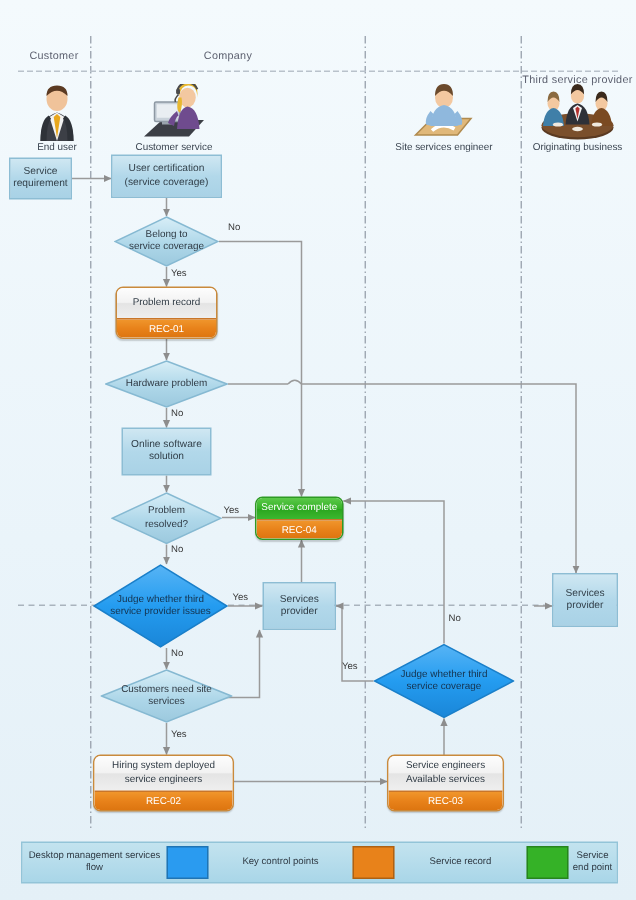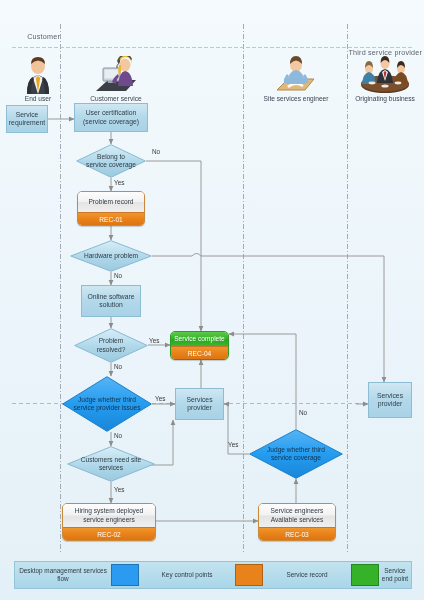--- a/index.html
+++ b/index.html
@@ -13,21 +13,21 @@
   }
   #canvas{
     position:absolute;left:0;top:0;width:424px;height:600px;
     background:linear-gradient(180deg,#f4fafd 0%,#eaf4fa 60%,#e4f0f7 100%);
   }
   svg.layer{position:absolute;left:0;top:0;width:424px;height:600px;pointer-events:none;}
   .node{position:absolute;box-sizing:border-box;}
 
   
   .lane-title{
-    position:absolute;text-align:right;font-size:7.2px;color:#5b5f6e;
+    position:absolute;text-align:center;font-size:7.2px;color:#5b5f6e;
     letter-spacing:.2px;white-space:nowrap;
   }
 
   
   .pbox{
     background:linear-gradient(180deg,#cfe7f2 0%,#b2d8ea 50%,#a9d2e6 100%);
     border:1px solid #8dbdd4;
     display:flex;align-items:center;justify-content:center;
     text-align:center;font-size:6.8px;color:#32404a;line-height:1.25;
     padding:1px 2px;
@@ -161,20 +161,21 @@
 
       <path d="M296,429 L296,334 L229,334" marker-end="url(#arr)"></path>
 
       <path d="M249,454 L228,454 L228,404 L224,404" marker-end="url(#arr)"></path>
 
       <line x1="356" y1="404" x2="368" y2="404" marker-end="url(#arr)"></line>
     </g>
   </svg>
 
   <div class="lane-title" style="left:12px;top:32px;width:48px;">Customer</div>
+  <div class="lane-title" style="left:61px;top:32px;width:182px;">Company</div>
   <div class="lane-title" style="left:348px;top:32px;width:74px;margin-top:16px;">Third service provider</div>
 
   <div class="actor" style="left:20px;top:56px;width:36px;height:38px;">
     <svg width="36" height="38" viewBox="0 0 36 38">
       <ellipse cx="18" cy="10" rx="7" ry="8" fill="#f0c39a"></ellipse>
       <path d="M11 8 q7,-7 14,0 q0,-7 -7,-7 q-7,0 -7,7z" fill="#5b3a22"></path>
       <path d="M7 38 q0,-16 11,-19 q11,3 11,19 z" fill="#3c3f46"></path>
       <path d="M18 19 l-5,3 l5,16 l5,-16 z" fill="#f2f2f2"></path>
       <path d="M18 20 l-2.2,2 l2.2,14 l2.2,-14 z" fill="#e8a71c"></path>
       <path d="M12.5 21 q-5.5,3 -5.5,17 l4,0 q0,-11 3,-15z" fill="#2e3238"></path>

